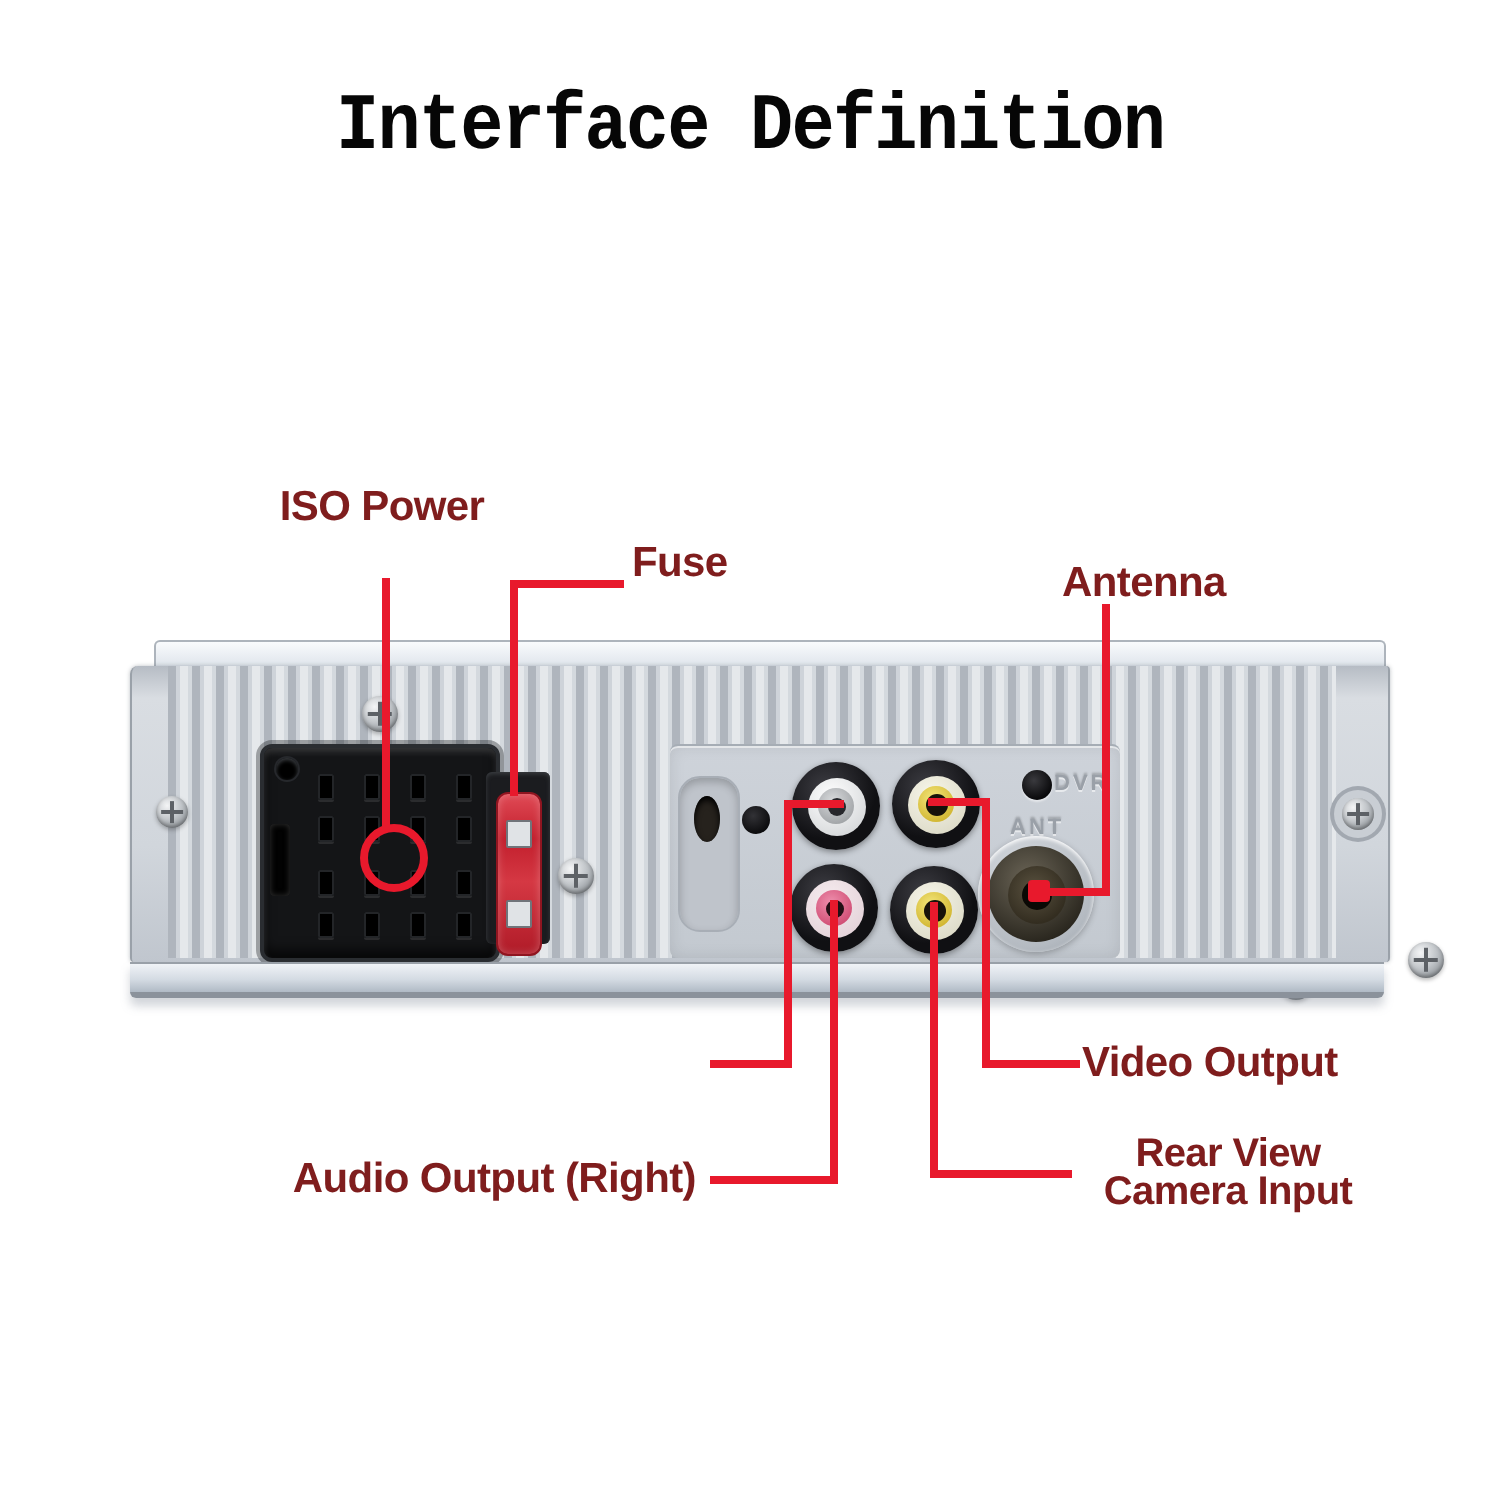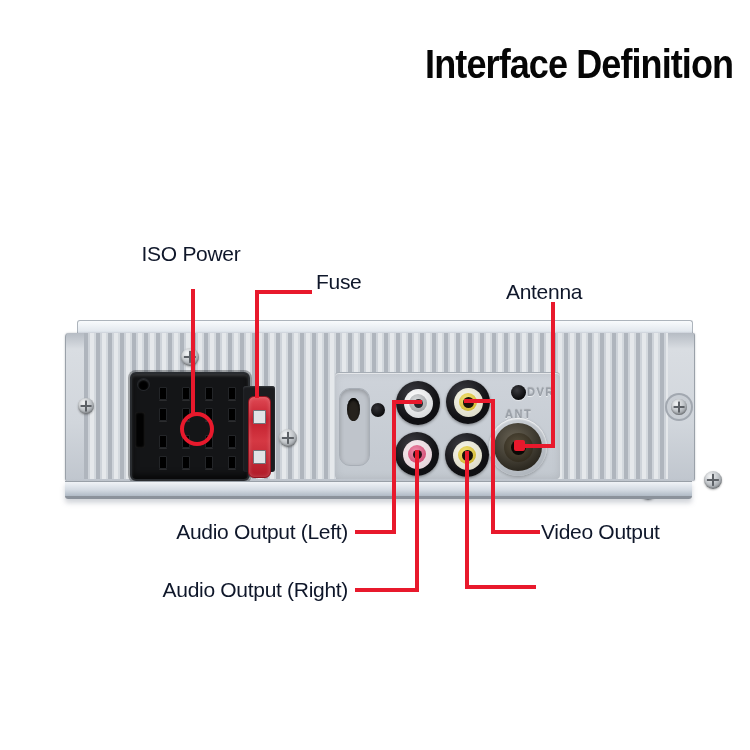--- a/index.html
+++ b/index.html
@@ -1,26 +1,26 @@
 <!DOCTYPE html>
 <html><head>
 <meta charset="utf-8">
 <style>
   html,body{margin:0;padding:0;background:#fff;}
   .stage{position:relative;width:750px;height:750px;background:#ffffff;overflow:hidden;
          font-family:"Liberation Sans","DejaVu Sans",sans-serif;}
   
-  .title{position:absolute;left:0;right:0;top:42px;text-align:right;}
+  .title{position:absolute;left:0;right:0;top:42px;text-align:center;font-family:Liberation Mono, monospace;}
   .title span{display:inline-block;font-size:40px;font-weight:bold;letter-spacing:-1px;
               color:#060606;transform:scaleX(.9);}
   
-  .lbl{position:absolute;font-weight:normal;color:#0f172a;font-size:21px;letter-spacing:-.3px;z-index:5;}
+  .lbl{position:absolute;font-weight:bold;color:#7f1d1d;font-size:21px;letter-spacing:-.3px;z-index:5;}
   .lbl-iso{left:100px;top:243px;width:182px;text-align:center;line-height:22px;}
   .lbl-fuse{left:316px;top:270px;}
-  .lbl-ant{left:506px;top:280px;}
+  .lbl-ant{left:531px;top:280px;}
   .lbl-al{left:118px;top:520px;width:230px;text-align:right;}
   .lbl-ar{left:98px;top:578px;width:250px;text-align:right;}
   .lbl-vo{left:541px;top:520px;}
   .lbl-rc{left:536px;top:568px;width:156px;text-align:center;line-height:19px;font-size:20px;}
   
   .rl{position:absolute;background:#e8192c;z-index:10;}
   .rl-cap{position:absolute;background:#e8192c;border-radius:2px;z-index:10;}
   .rl-circle{position:absolute;left:180px;top:412px;width:26px;height:26px;border:4px solid #e8192c;
              border-radius:50%;background:transparent;z-index:10;}
   
@@ -126,23 +126,26 @@
 
   <div class="title">
     <span>Interface Definition</span>
   </div>
 
   <div class="lbl lbl-iso">
     <div>ISO Power</div>
   </div>
   <div class="lbl lbl-fuse">Fuse</div>
   <div class="lbl lbl-ant">Antenna</div>
-  <div class="lbl lbl-al">Audio Output (Left)</div>
   <div class="lbl lbl-ar">Audio Output (Right)</div>
   <div class="lbl lbl-vo">Video Output</div>
+  <div class="lbl lbl-rc">
+    <div>Rear View</div>
+    <div>Camera Input</div>
+  </div>
 
   <div class="device">
     <div class="flange-top"></div>
     <div class="dev-body">
       <div class="fins"></div>
     </div>
 
     <div class="iso">
       <div class="iso-hole"></div>
       <div class="iso-slot"></div>

